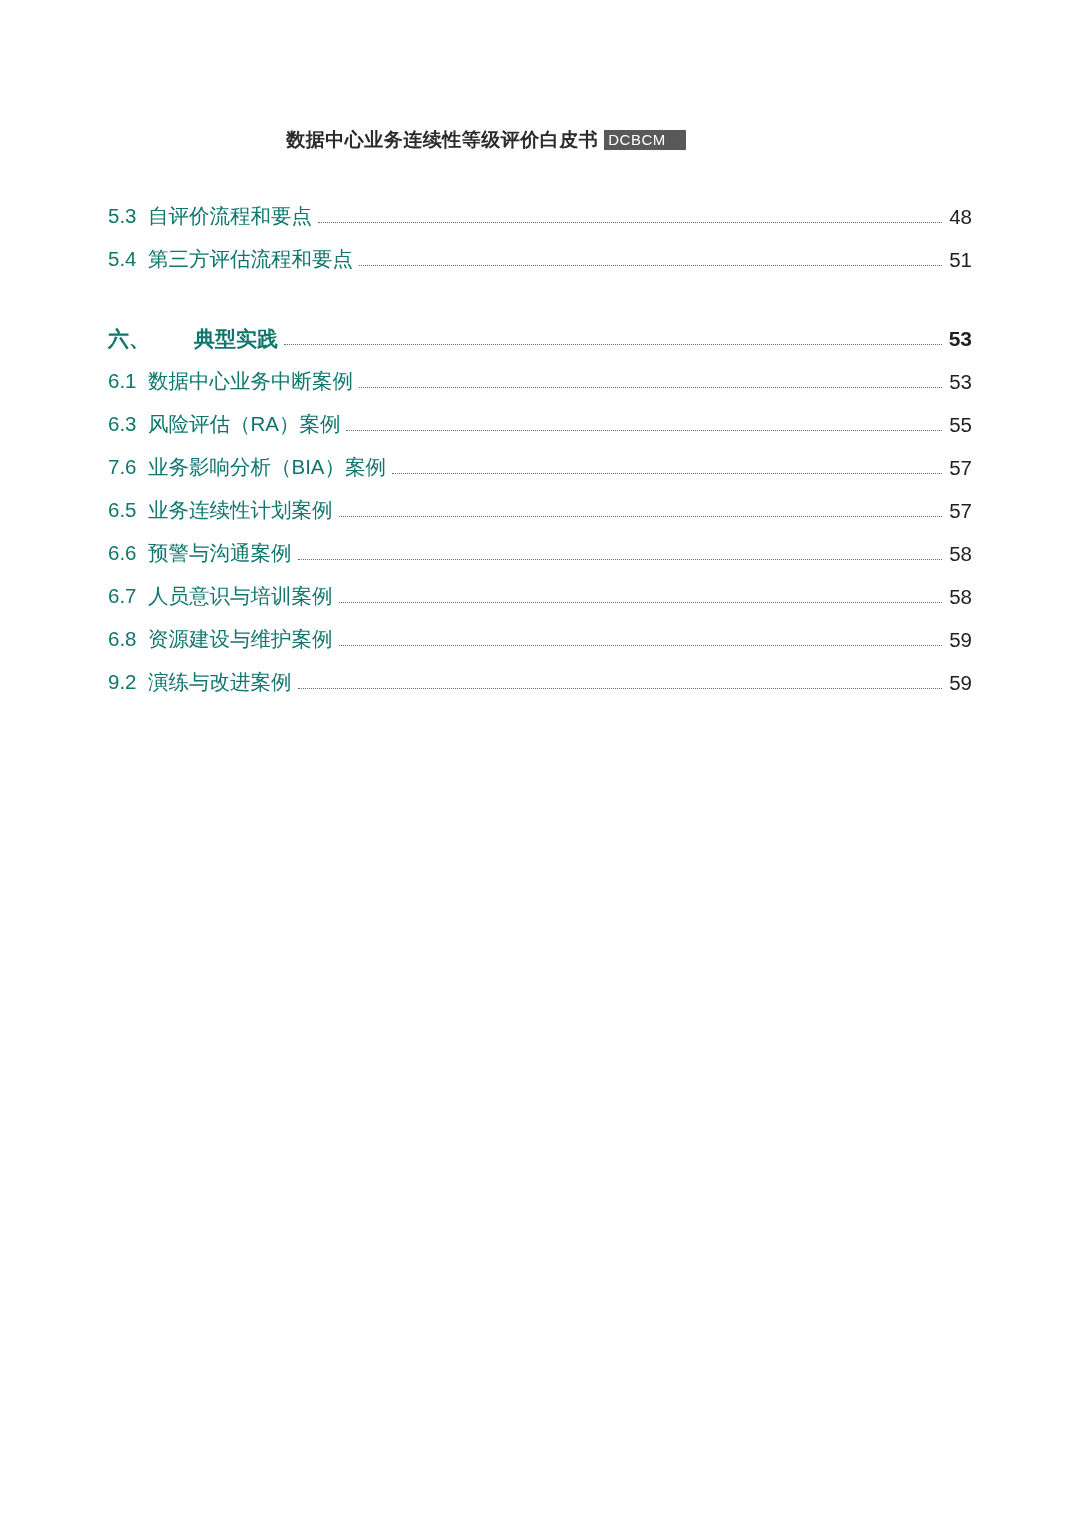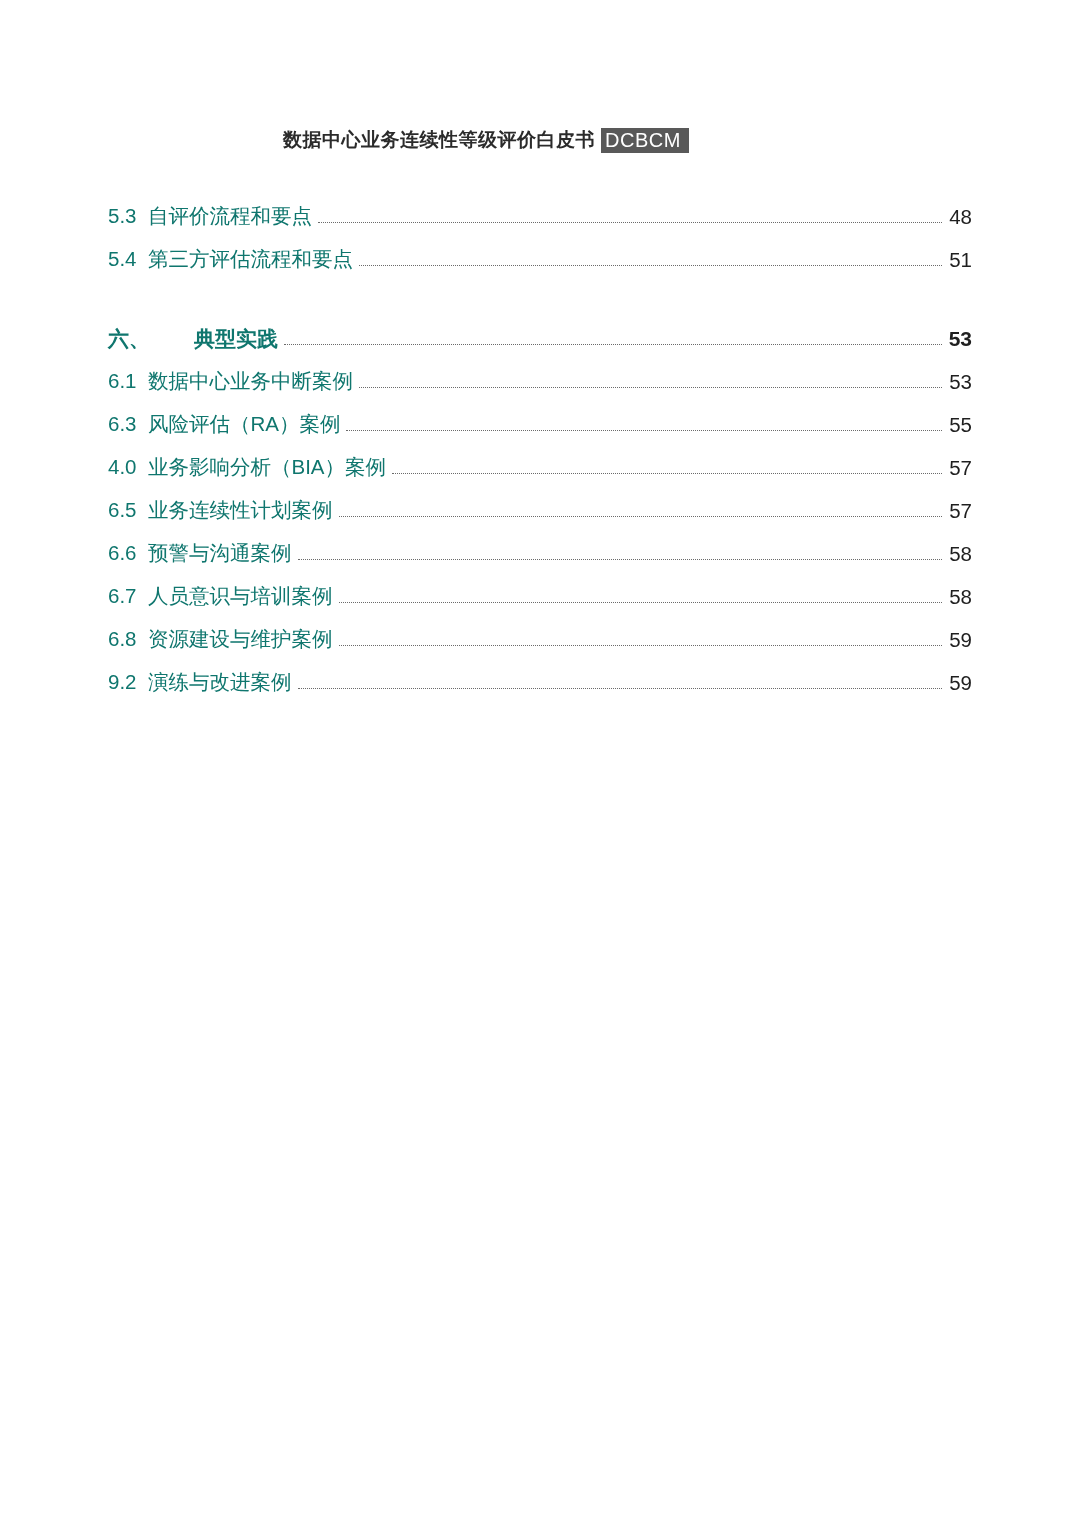--- a/index.html
+++ b/index.html
@@ -41,24 +41,24 @@
     letter-spacing: 0.5px;
     color: #2b2b2b;
     font-family: "Liberation Serif", serif;
     font-weight: 600;
     white-space: nowrap;
   }
   .header-badge {
     margin-left: 6px;
     background: #595959;
     color: #ffffff;
-    font-size: 20px;
+    font-size: 15px;
     font-family: "Liberation Sans", sans-serif;
     letter-spacing: 0.5px;
-    padding: 2px 8px 3px 4px;
+    padding: 2px 20px 3px 4px;
     line-height: 1;
     white-space: nowrap;
   }
   
   .toc {
     position: absolute;
     left: 108px;
     top: 186px;
     width: 864px;
   }
@@ -136,21 +136,21 @@
         <span class="toc-label"><span class="label-num">6.1</span><span>数据中心业务中断案例</span></span>
         <span class="dots"></span>
         <span class="toc-page">53</span>
       </div>
       <div class="toc-row level2">
         <span class="toc-label"><span class="label-num">6.3</span><span>风险评估（RA）案例</span></span>
         <span class="dots"></span>
         <span class="toc-page">55</span>
       </div>
       <div class="toc-row level2">
-        <span class="toc-label"><span class="label-num">4.0</span><span>业务影响分析（BIA）案例</span></span>
+        <span class="toc-label"><span class="label-num">7.6</span><span>业务影响分析（BIA）案例</span></span>
         <span class="dots"></span>
         <span class="toc-page">57</span>
       </div>
       <div class="toc-row level2">
         <span class="toc-label"><span class="label-num">6.5</span><span>业务连续性计划案例</span></span>
         <span class="dots"></span>
         <span class="toc-page">57</span>
       </div>
       <div class="toc-row level2">
         <span class="toc-label"><span class="label-num">6.6</span><span>预警与沟通案例</span></span>

